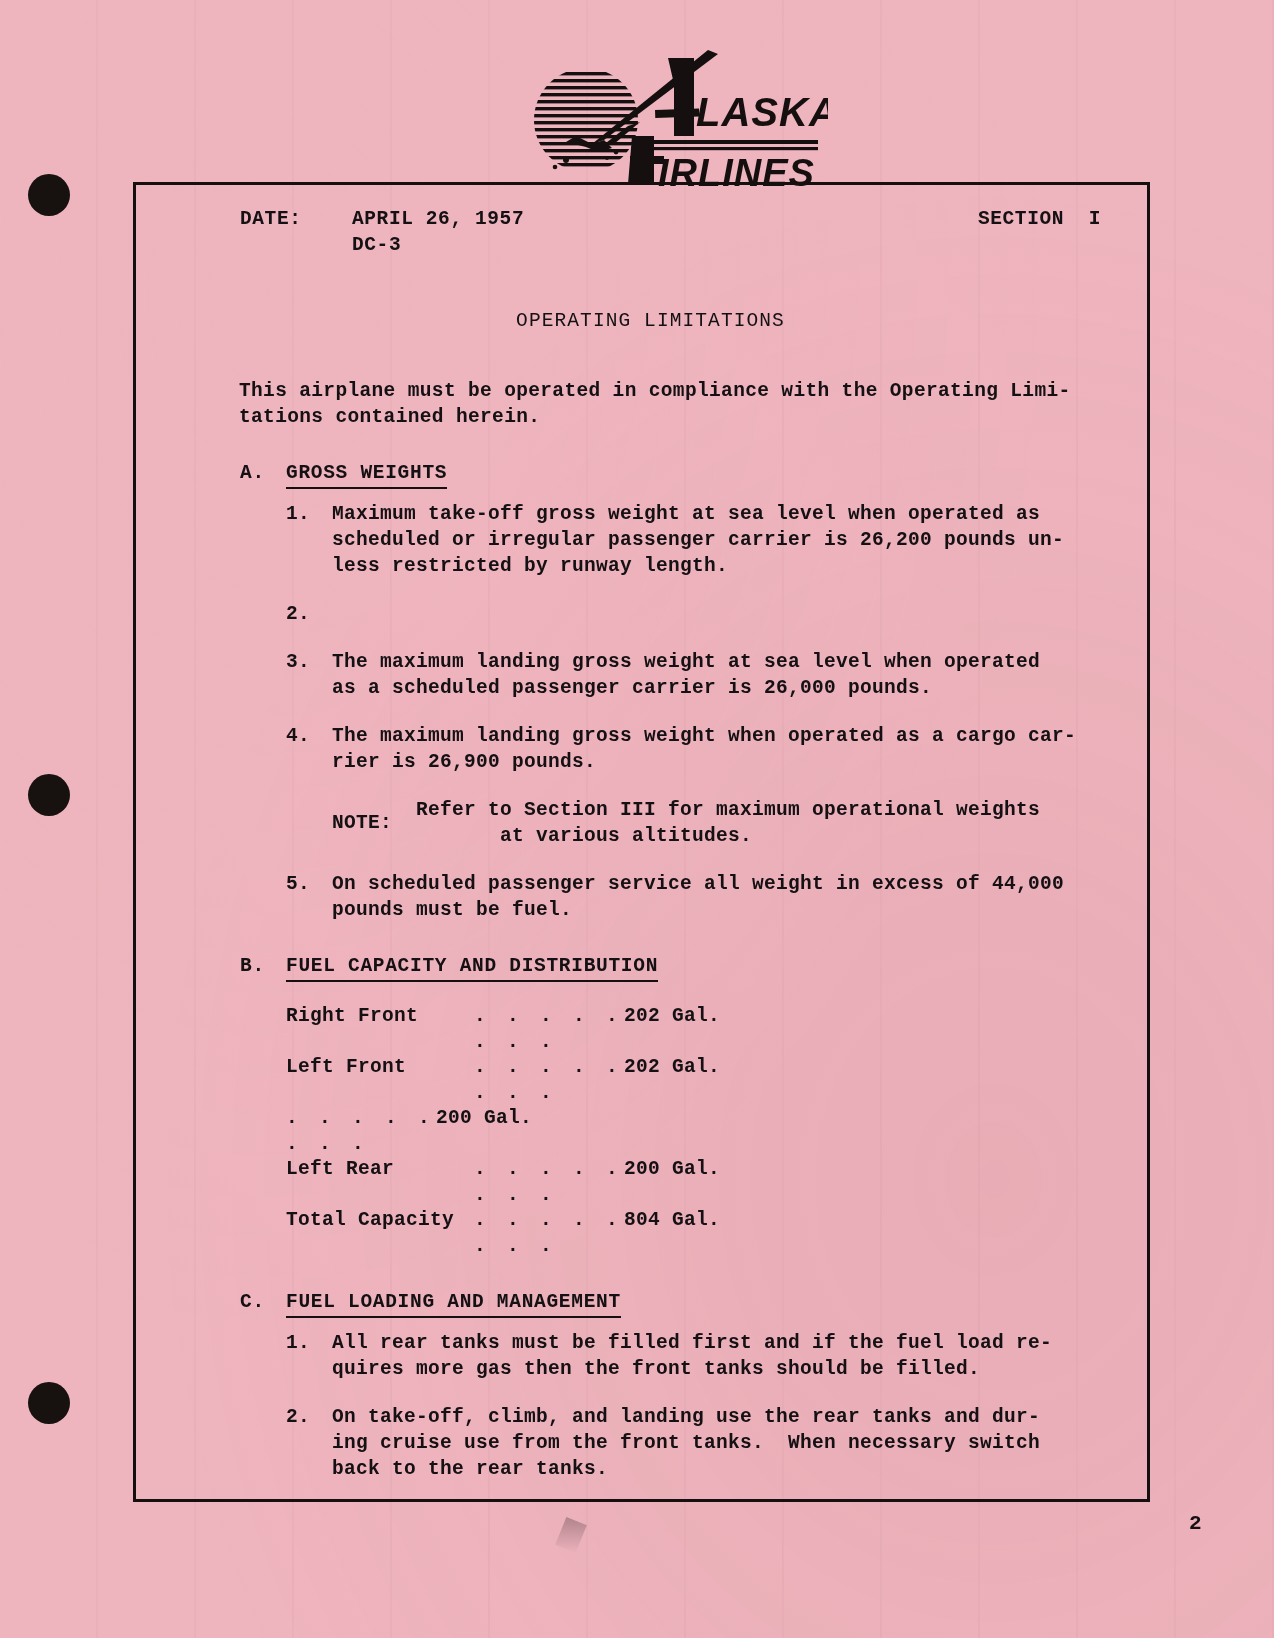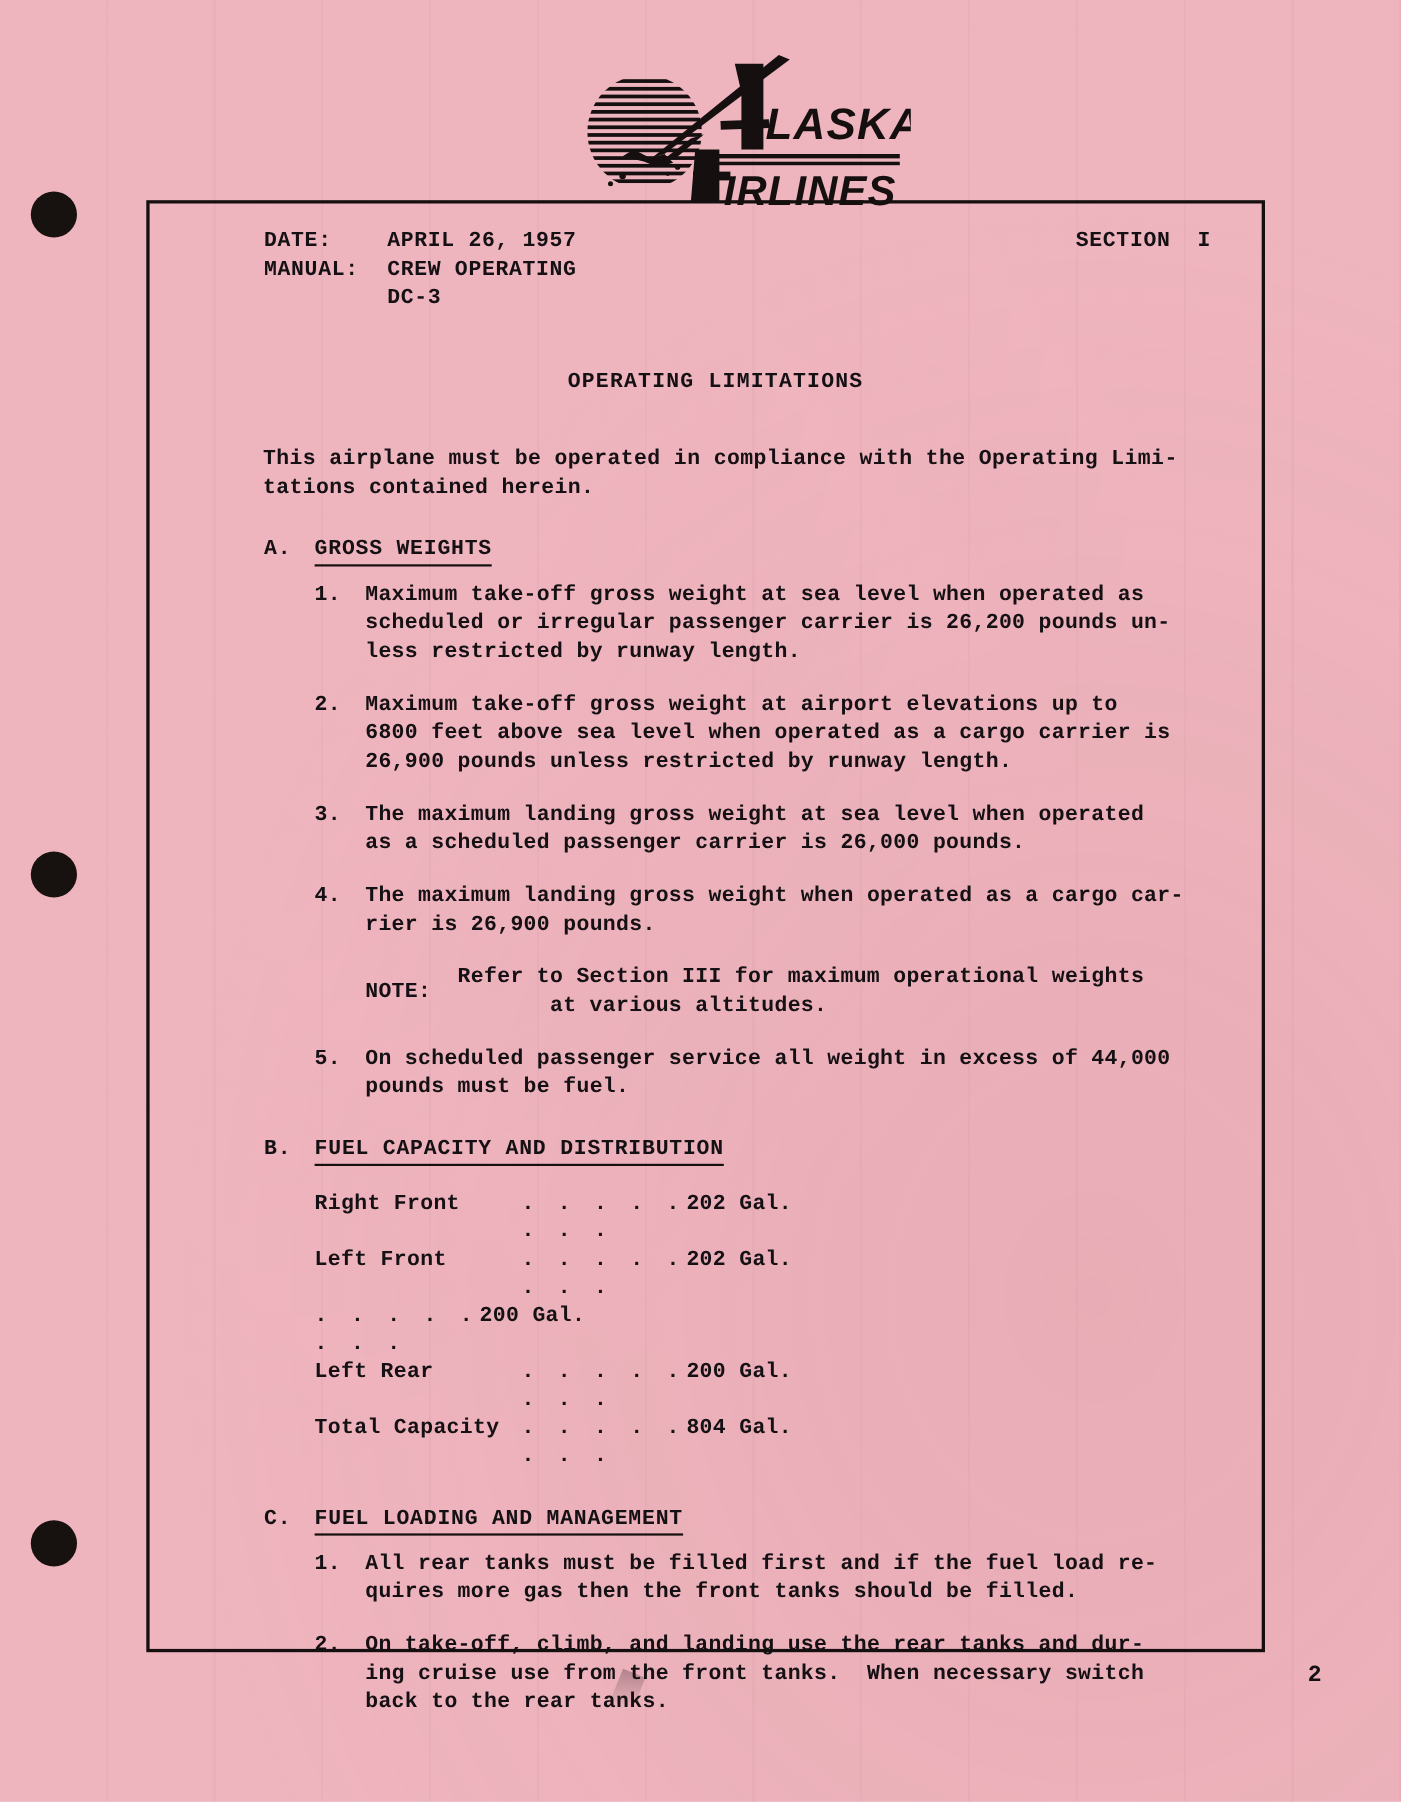--- a/index.html
+++ b/index.html
@@ -90,21 +90,21 @@
     top: 0;
     white-space: pre;
   }
 
   
   .doc-title {
     margin-top: 52px;
     text-align: center;
     font-size: 19.5px;
     letter-spacing: 1.1px;
-    font-weight: bold;
+    font-weight: normal;
     padding-right: 52px;
   }
 
   
   .intro {
     margin-top: 46px;
     font-size: 19.5px;
     line-height: 26px;
     letter-spacing: 0.35px;
     font-weight: bold;
@@ -256,24 +256,20 @@
 
 <div class="frame">
   <div class="frame-inner">
 
     <div class="meta">
       <div class="meta-row">
         <span class="meta-label">DATE:</span>
         <span class="meta-value">APRIL 26, 1957</span>
       </div>
       <div class="meta-row">
-        <span class="meta-label">MANUAL:</span>
-        <span class="meta-value">CREW OPERATING</span>
-      </div>
-      <div class="meta-row">
         <span class="meta-label"></span>
         <span class="meta-value">DC-3</span>
       </div>
       <div class="meta-section">SECTION  I</div>
     </div>
 
     <div class="doc-title">OPERATING LIMITATIONS</div>
 
     <div class="intro">This airplane must be operated in compliance with the Operating Limi-
 tations contained herein.</div>
@@ -285,23 +281,20 @@
       </div>
       <div class="items">
         <div class="item">
           <span class="item-num">1.</span>
           <span class="item-body">Maximum take-off gross weight at sea level when operated as
 scheduled or irregular passenger carrier is 26,200 pounds un-
 less restricted by runway length.</span>
         </div>
         <div class="item">
           <span class="item-num">2.</span>
-          <span class="item-body">Maximum take-off gross weight at airport elevations up to
-6800 feet above sea level when operated as a cargo carrier is
-26,900 pounds unless restricted by runway length.</span>
         </div>
         <div class="item">
           <span class="item-num">3.</span>
           <span class="item-body">The maximum landing gross weight at sea level when operated
 as a scheduled passenger carrier is 26,000 pounds.</span>
         </div>
         <div class="item">
           <span class="item-num">4.</span>
           <span class="item-body">The maximum landing gross weight when operated as a cargo car-
 rier is 26,900 pounds.</span>

